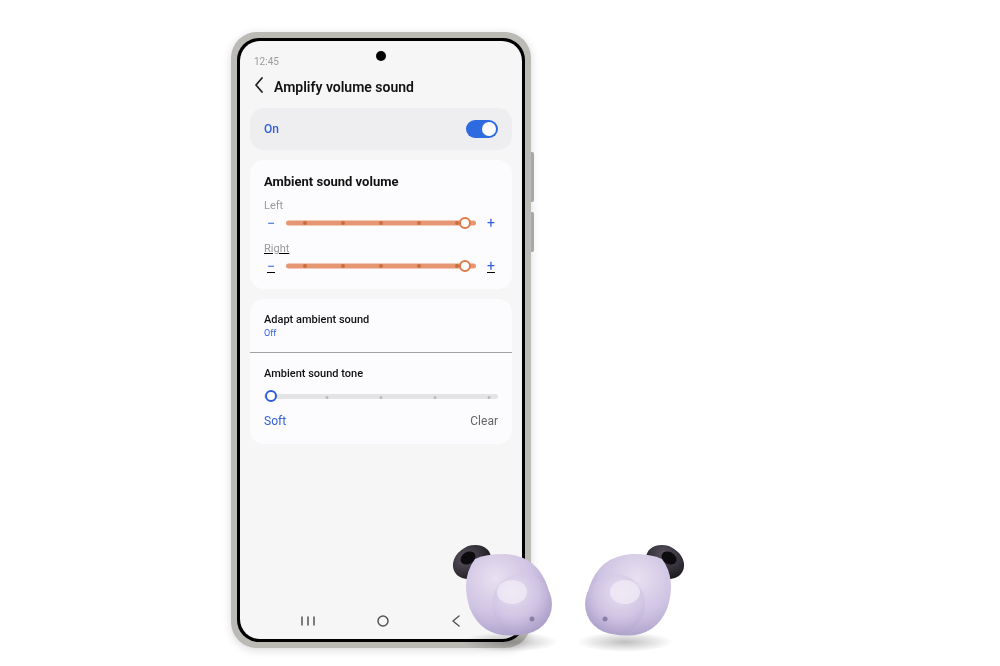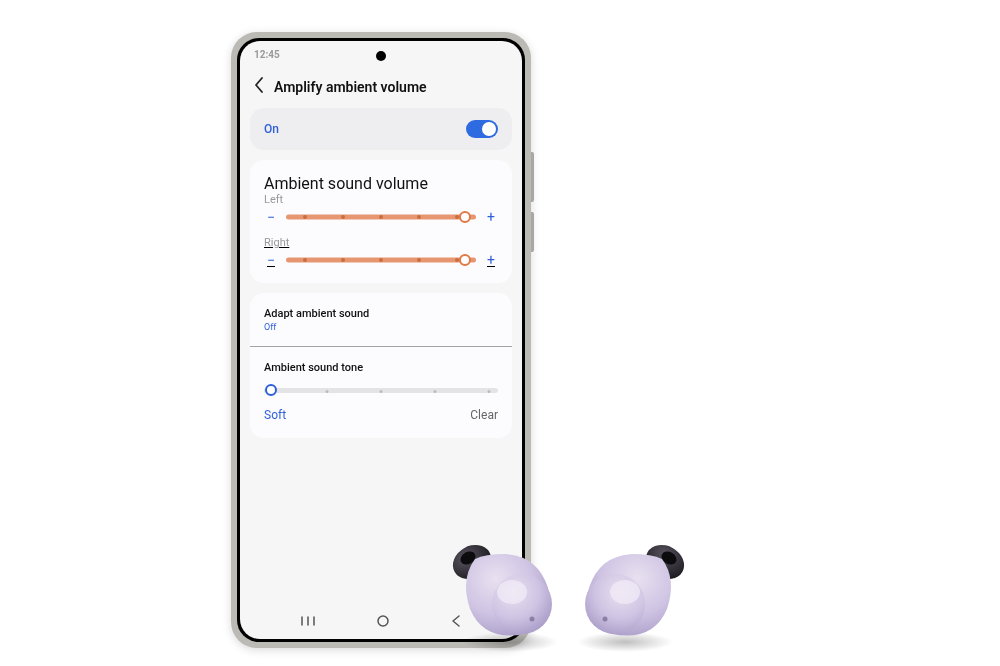--- a/index.html
+++ b/index.html
@@ -55,25 +55,24 @@
     left: 50%;
     transform: translateX(-50%);
     width: 10px;
     height: 10px;
     background: #000;
     border-radius: 50%;
   }
   .status-bar {
     height: 28px;
     display: flex;
-    align-items: center;
+    align-items: flex-end;
     padding: 0 14px 2px;
     font-size: 10px;
     color: #9a9a9a;
-    font-weight: bold;
   }
   .header {
     display: flex;
     align-items: center;
     padding: 8px 14px 12px;
     gap: 10px;
   }
   .back-btn {
     font-size: 18px;
     color: #222;
@@ -125,24 +124,24 @@
     top: 2px;
     width: 14px;
     height: 14px;
     background: #fff;
     border-radius: 50%;
   }
   .section {
     padding: 14px 14px 16px;
   }
   .section-title {
-    font-size: 16px;
+    font-size: 13px;
     color: #111;
-    font-weight: 400;
-    margin-bottom: 0;
+    font-weight: 700;
+    margin-bottom: 10px;
   }
   .slider-group {
     margin-bottom: 12px;
   }
   .slider-group:last-child { margin-bottom: 0; text-decoration: underline; }
   .slider-label {
     font-size: 11px;
     color: #999;
     margin-bottom: 4px;
   }
@@ -290,21 +289,21 @@
       <div class="status-bar">
         <span>12:45</span>
       </div>
 
       <div class="header">
         <span class="back-btn">
           <svg width="10" height="16" viewBox="0 0 10 16">
               <path d="M8 1 L2 8 L8 15" stroke="#222" stroke-width="1.8" fill="none" stroke-linecap="round" stroke-linejoin="round"></path>
             </svg>
         </span>
-        <span class="header-title">Amplify ambient volume</span>
+        <span class="header-title">Amplify volume sound</span>
       </div>
 
       <div class="content">
 
         <div class="toggle-row">
           <span class="toggle-label">On</span>
           <div class="toggle"></div>
         </div>
 
         <div class="card">

